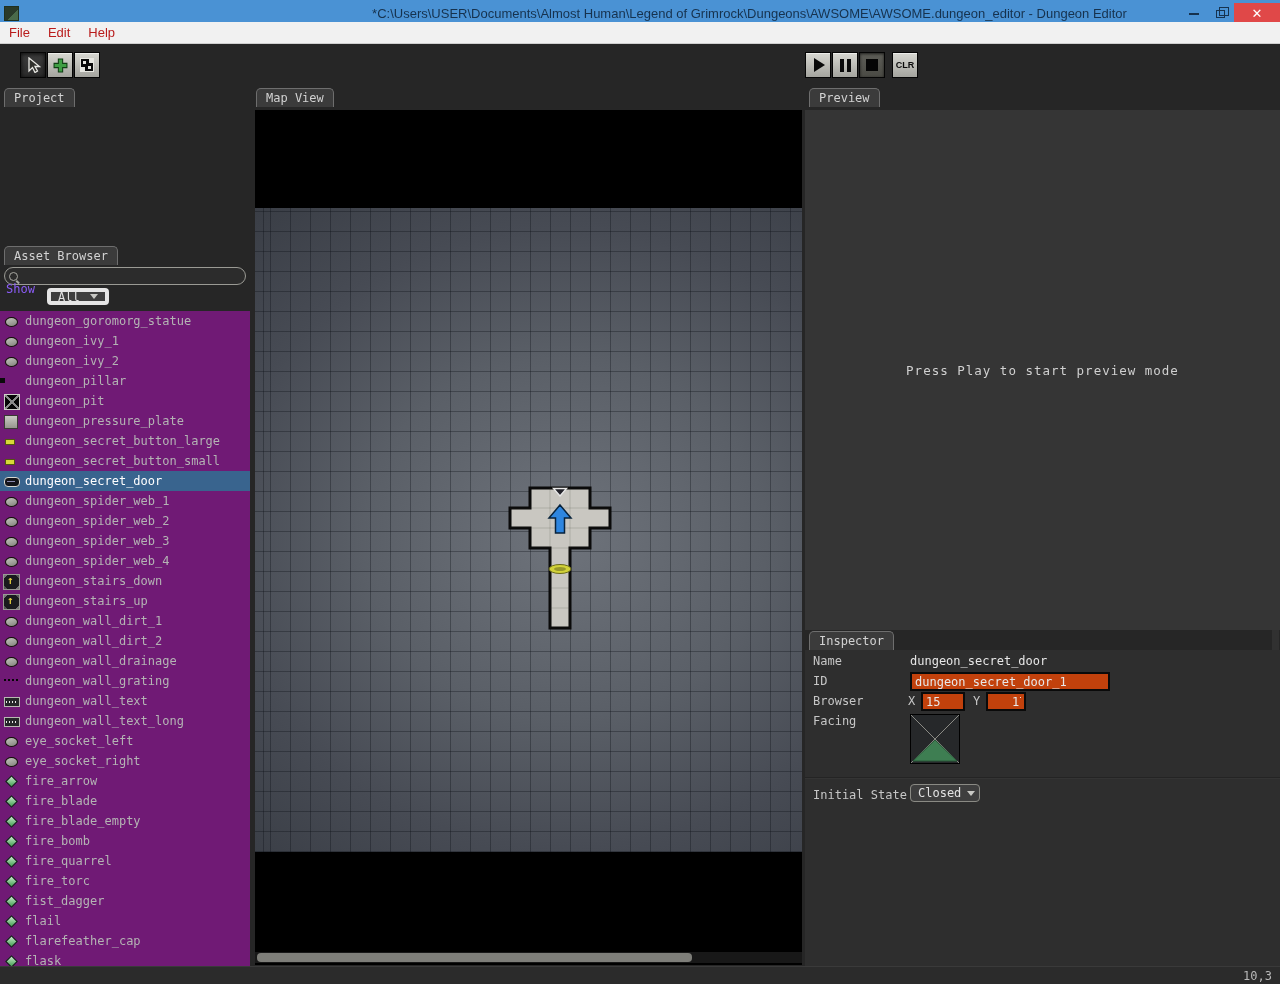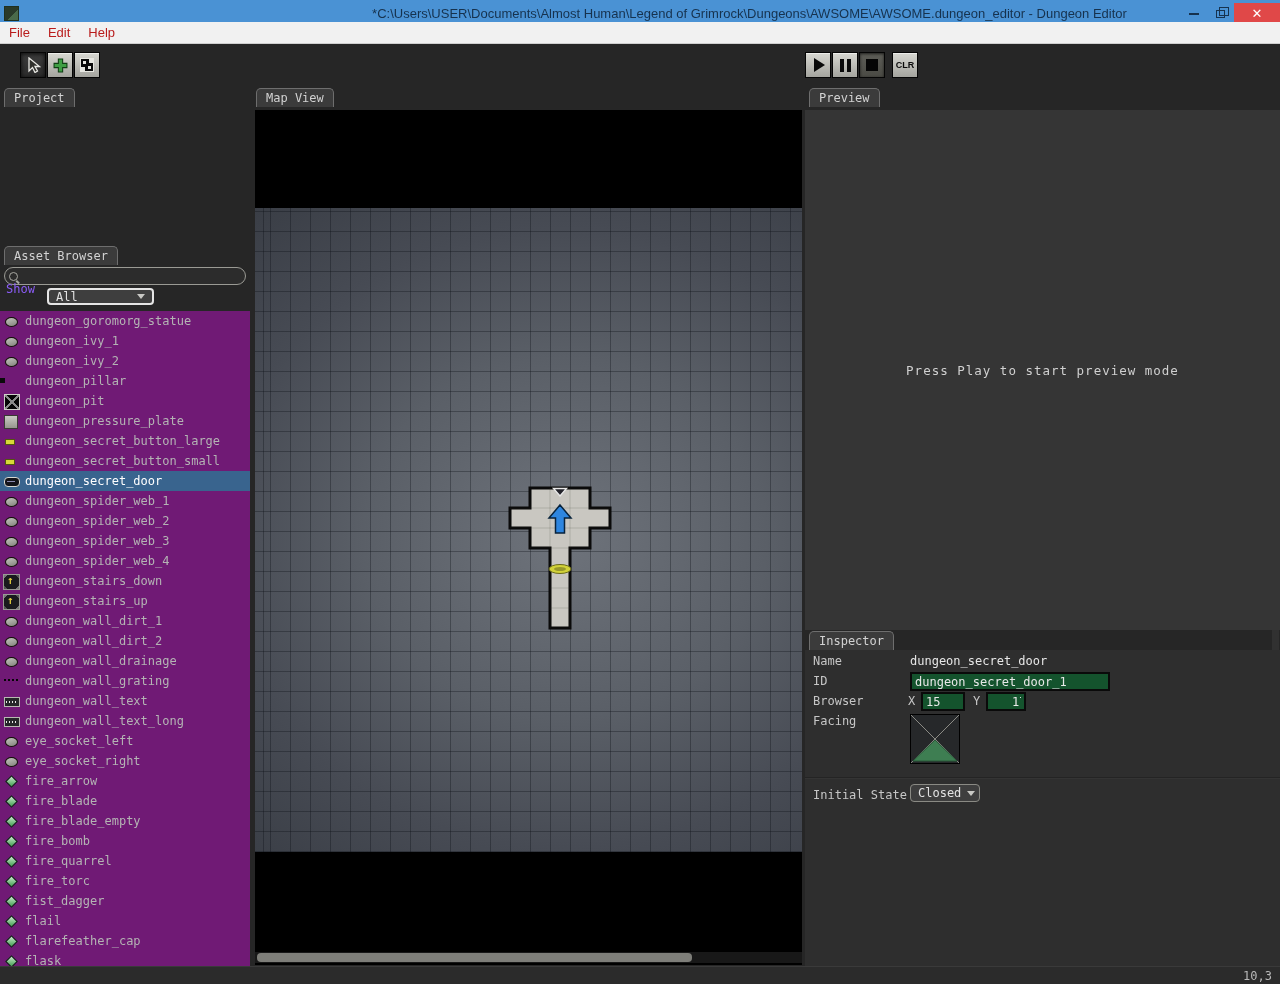--- a/index.html
+++ b/index.html
@@ -65,22 +65,22 @@
 
   
   .search-box{position:absolute;left:4px;top:267px;width:242px;height:18px;border:1px solid #9a9a94;
               border-radius:9px;background:#2c2c2c;display:flex;align-items:center;padding-left:4px;}
   .search-glyph{width:9px;height:9px;border:1.5px solid #a8a8a2;border-radius:50%;position:relative;flex:none;}
   .search-glyph::after{content:"";position:absolute;left:7px;top:7px;width:4px;height:1.5px;background:#a8a8a2;
               transform:rotate(45deg);transform-origin:0 0;}
   .search-input{flex:1;background:transparent;border:none;outline:none;color:#ddd;
                 font-family:"DejaVu Sans Mono",monospace;font-size:12px;height:14px;padding:0 4px;}
   .show-label{position:absolute;left:6px;top:282px;font-size:12px;color:#8b5cf6;}
-  .show-dd{position:absolute;left:47px;top:288px;width:107px;height:17px;background:#3e3e3e;
-           border:2px solid #e5e5e5;border-radius:4px;display:flex;align-items:center;
+  .show-dd{position:absolute;left:47px;top:288px;width:62px;height:17px;background:#3e3e3e;
+           border:4px solid #e5e5e5;border-radius:4px;display:flex;align-items:center;
            padding:0 7px;font-size:12px;color:#e2e2e2;}
   .caret{width:0;height:0;border-left:4px solid transparent;border-right:4px solid transparent;
          border-top:5px solid #c8c8c4;margin-left:auto;}
   .asset-list{position:absolute;left:0;top:311px;width:250px;height:655px;background:#701a75;
               overflow:hidden;}
   .asset-row{display:flex;align-items:center;height:20px;padding-left:4px;gap:6px;
              color:#b4b4b4;font-size:12px;white-space:nowrap;}
   .asset-row.selected{background:#39648e;color:#fff;}
   .asset-scroll-track{position:absolute;right:1px;top:311px;width:7px;height:655px;background:#313131;}
   .asset-scroll-thumb{position:absolute;right:1px;top:417px;width:7px;height:66px;background:#b0b0aa;
@@ -132,21 +132,21 @@
 
   
   .preview-body{position:absolute;left:805px;top:110px;width:475px;height:520px;background:#353535;
       display:flex;align-items:center;justify-content:center;}
   .preview-msg{font-size:12.5px;color:#d0d0d0;letter-spacing:1px;}
 
   
   .inspector-body{position:absolute;left:805px;top:650px;width:475px;height:316px;background:#2e2e2e;}
   .insp-label{position:absolute;font-size:12px;color:#c6c6c6;white-space:nowrap;}
   .insp-value{position:absolute;font-size:12px;color:#e6e6e6;white-space:nowrap;}
-  .insp-input{position:absolute;background:#14532d;border:2px solid #0a0a0a;color:#e8e8e8;
+  .insp-input{position:absolute;background:#c2410c;border:2px solid #0a0a0a;color:#e8e8e8;
       font-family:"DejaVu Sans Mono",monospace;font-size:12px;padding:0 3px;height:19px;outline:none;}
   .facing-widget{position:absolute;left:105px;top:64px;width:50px;height:50px;}
   .insp-divider{position:absolute;left:0;top:127px;width:475px;height:2px;
       background:linear-gradient(#1c1c1c,#3c3c3c);}
   .state-dd{position:absolute;left:105px;top:134px;width:70px;height:18px;background:#3e3e3e;
       border:1px solid #8a8a84;border-radius:4px;display:flex;align-items:center;gap:6px;
       padding:0 7px;font-size:12px;color:#e2e2e2;}
   .state-dd .caret{margin-left:auto;border-left-width:4px;border-right-width:4px;border-top-width:5px;}
 
   

